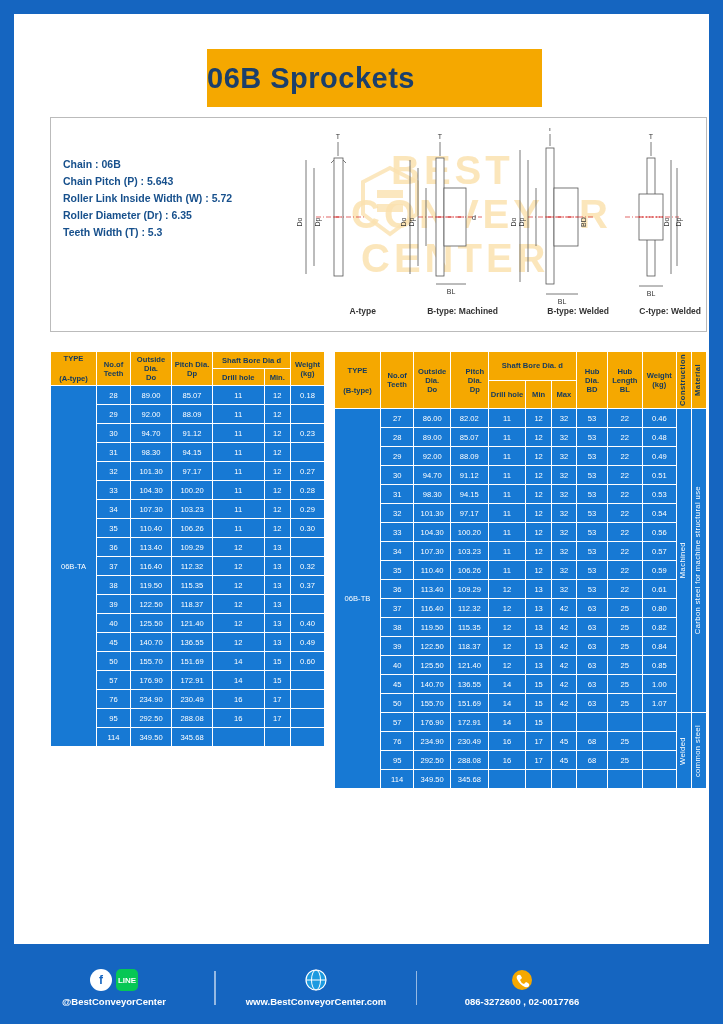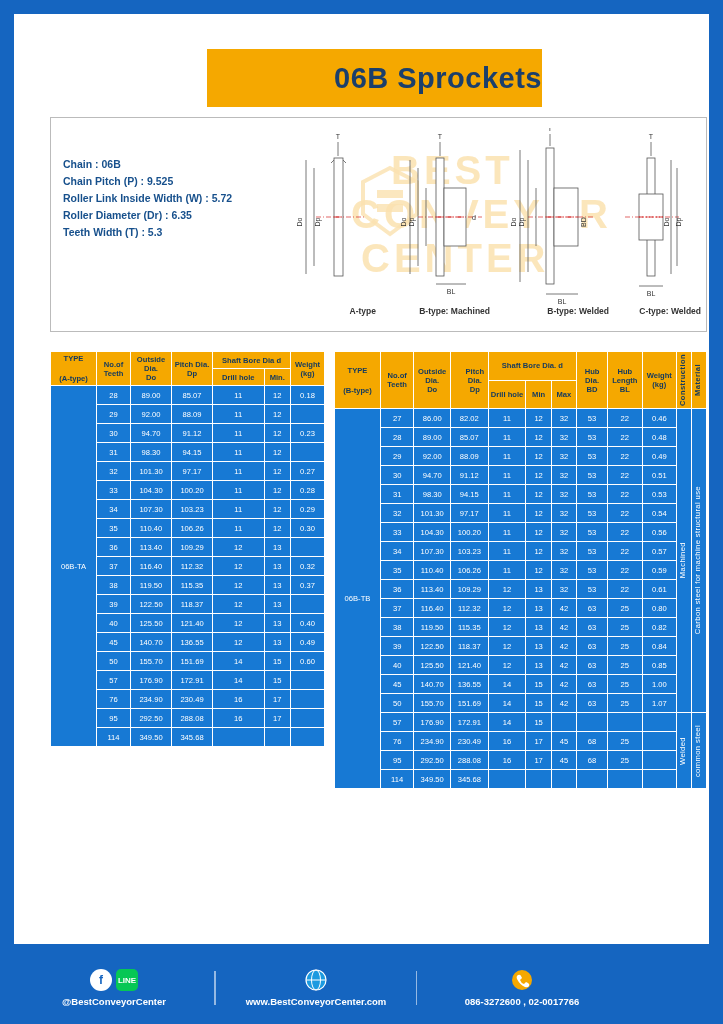--- a/index.html
+++ b/index.html
@@ -17,21 +17,21 @@
   }
   .inner-frame {
     position:absolute; left:14px; top:14px; width:695px; height:930px;
     background:#ffffff;
     border: 3px solid #ffffff;
   }
   
   .title-bar {
     position:absolute; left:190px; top:32px; width:335px; height:58px;
     background:#f5a800;
-    display:flex; align-items:center; justify-content:flex-end;
+    display:flex; align-items:center; justify-content:flex-start;
   }
   .title-bar .title-text {
     font-size: 29px; font-weight: bold; color:#1b3f6b; letter-spacing:0.5px;
   }
   
   .spec-box {
     position:absolute; left:33px; top:100px; width:657px; height:215px;
     border:1px solid #bbbbbb; background:#ffffff;
   }
   .spec-list {
@@ -136,21 +136,21 @@
         <div style="margin-left:0px;">CONVEYOR</div>
         <div style="margin-left:10px;">CENTER</div>
       </div>
       <svg class="wm-logo" viewBox="0 0 62 74">
         <path d="M31 4 L58 18 L58 50 L31 70 L4 50 L4 18 Z" fill="none" stroke="#fbe2b0" stroke-width="4"></path>
         <path d="M18 26 h26 v8 h-26 z M18 40 h26 v8 h-26 z" fill="#fbe2b0"></path>
       </svg>
 
       <div class="spec-list">
         <div>Chain : 06B</div>
-        <div>Chain Pitch (P) : 9.525</div>
+        <div>Chain Pitch (P) : 5.643</div>
         <div>Roller Link Inside Width (W) : 5.72</div>
         <div>Roller Diameter (Dr) : 6.35</div>
         <div>Teeth Width (T) : 5.3</div>
       </div>
 
       <div class="drawings">
         <svg width="425" height="200" viewBox="0 0 425 200">
           <g stroke="#555" fill="none" stroke-width="0.8">
 
             <g transform="translate(20,30)">
@@ -210,21 +210,21 @@
               <line x1="50" y1="2" x2="50" y2="116"></line>
               <line x1="56" y1="10" x2="56" y2="108"></line>
               <text x="48" y="64" font-size="7" fill="#333" text-anchor="middle" stroke="none" transform="rotate(-90 48,64)">Do</text>
               <text x="60" y="64" font-size="7" fill="#333" text-anchor="middle" stroke="none" transform="rotate(-90 60,64)">Dp</text>
               <line x1="18" y1="128" x2="42" y2="128"></line>
               <text x="30" y="138" font-size="7" fill="#333" text-anchor="middle" stroke="none">BL</text>
             </g>
           </g>
         </svg>
         <div class="dwg-label" style="left:20px; top:178px; width:80px;">A-type</div>
-        <div class="dwg-label" style="left:104px; top:178px; width:110px;">B-type: Machined</div>
+        <div class="dwg-label" style="left:112px; top:178px; width:110px;">B-type: Machined</div>
         <div class="dwg-label" style="left:233px; top:178px; width:100px;">B-type: Welded</div>
         <div class="dwg-label" style="left:330px; top:178px; width:95px;">C-type: Welded</div>
       </div>
     </div>
 
     <div class="tbl-wrap-left">
       <table class="spr">
         <thead>
           <tr>
             <th rowspan="2" style="width:46px;">

